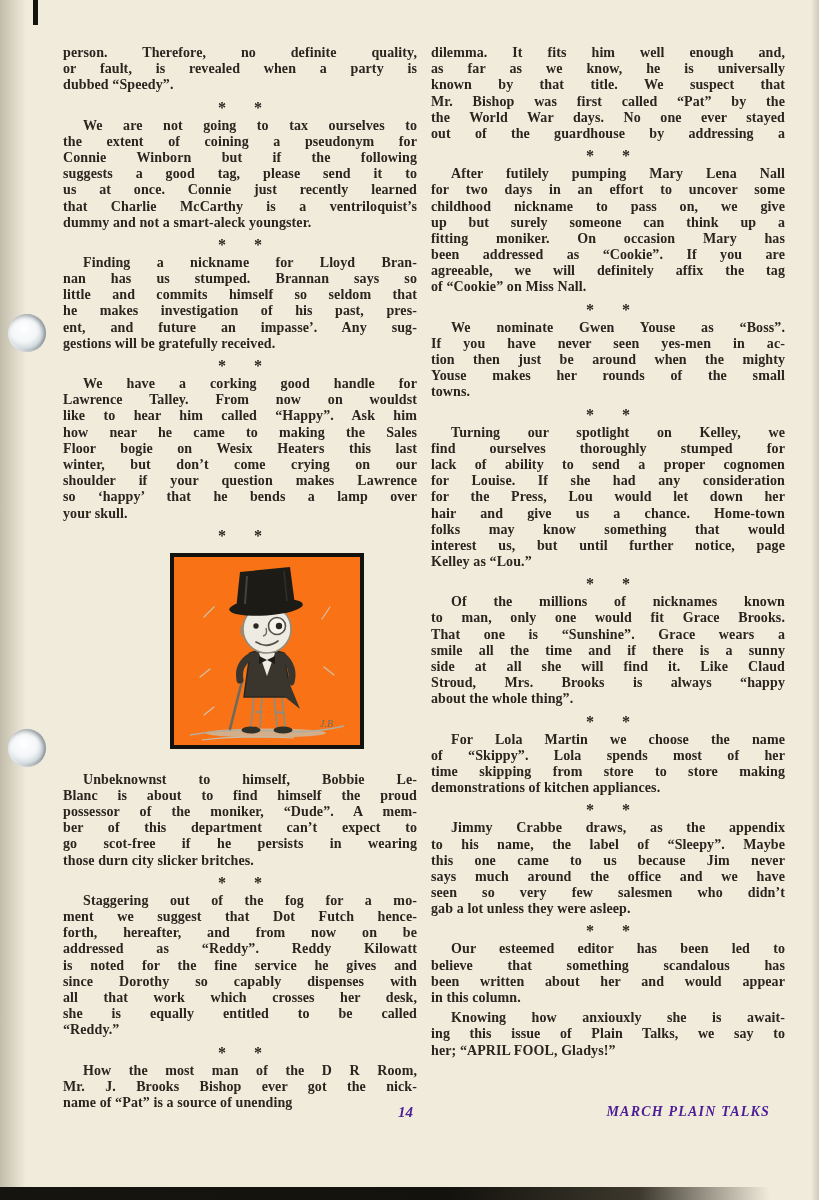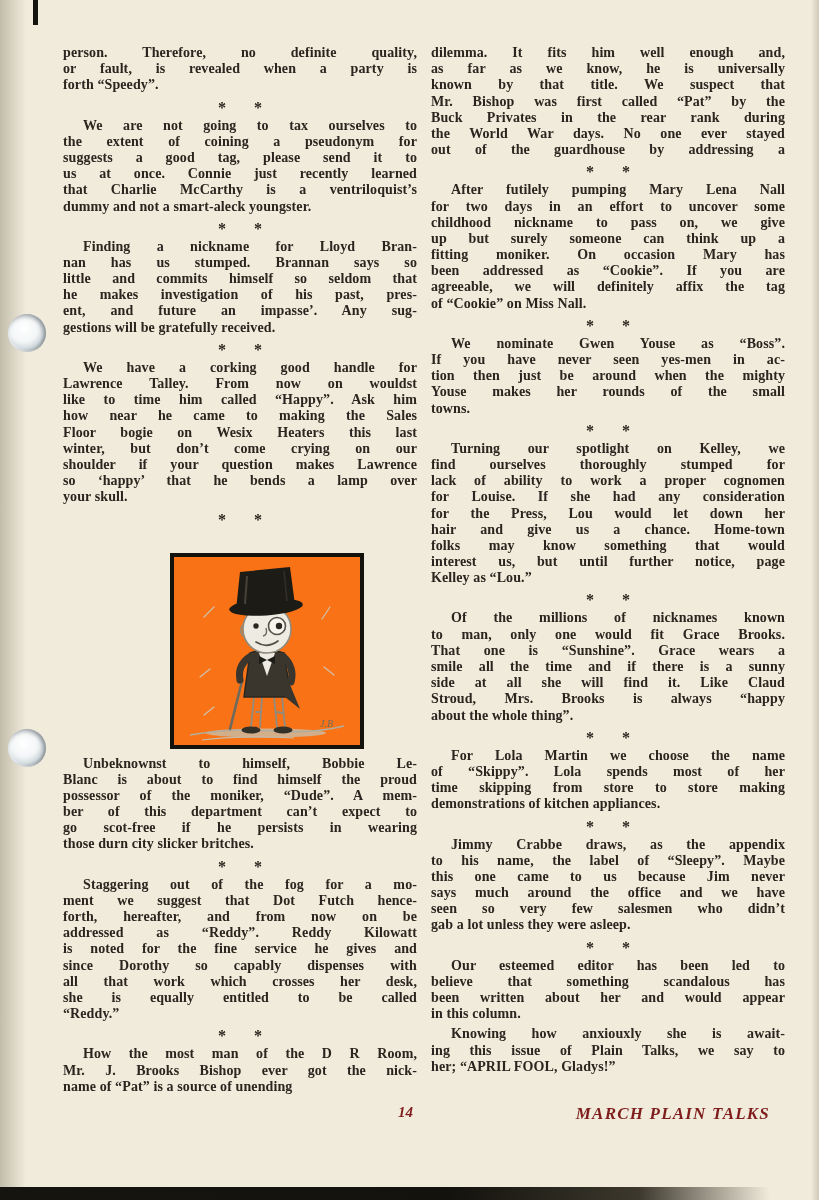--- a/index.html
+++ b/index.html
@@ -35,64 +35,65 @@
   .line.indent{text-indent:20px}
   .sep{height:14px;margin:5px 0;text-align:center}
   .sep span{display:inline-block;margin:0 14px;font-size:16px;line-height:14px;
     font-weight:700;transform:translateY(2px)}
   .illustration-slot{height:225px}
 
   .illustration{position:absolute;left:170px;top:553px;width:186px;height:188px;
     border:4px solid #14120d;background:#f97316;box-sizing:content-box}
   .illustration svg{display:block}
 
-  .footer{position:absolute;top:1104px;left:0;width:100%;height:26px;color:#7f1d1d}
+  .footer{position:absolute;top:1104px;left:0;width:100%;height:26px;color:#4c1d95}
   .page-number{position:absolute;left:398px;top:0;font-style:italic;font-size:15px;font-weight:700}
-  .journal{position:absolute;right:49px;top:0;font-style:italic;font-size:17px;
+  .journal{position:absolute;right:49px;top:0;font-style:italic;font-size:14px;
     font-weight:700;letter-spacing:1.2px}
 </style>
 </head>
 <body>
 
 <div class="edge-left"></div>
 <div class="edge-right"></div>
 <div class="bottom-band"></div>
 <div class="corner-mark"></div>
 <div class="hole hole-1"></div>
 <div class="hole hole-2"></div>
 
 <div class="column col-left">
     <div class="para">
       <div class="line">person. Therefore, no definite quality,</div>
       <div class="line">or fault, is revealed when a party is</div>
-      <div class="line last">forth “Speedy”.</div>
+      <div class="line last">dubbed “Speedy”.</div>
     </div>
     <div class="sep"><span>*</span><span>*</span></div>
     <div class="para">
       <div class="line indent">We are not going to tax ourselves to</div>
       <div class="line">the extent of coining a pseudonym for</div>
+      <div class="line">Connie Winborn but if the following</div>
       <div class="line">suggests a good tag, please send it to</div>
       <div class="line">us at once. Connie just recently learned</div>
       <div class="line">that Charlie McCarthy is a ventriloquist’s</div>
       <div class="line last">dummy and not a smart-aleck youngster.</div>
     </div>
     <div class="sep"><span>*</span><span>*</span></div>
     <div class="para">
       <div class="line indent">Finding a nickname for Lloyd Bran-</div>
       <div class="line">nan has us stumped. Brannan says so</div>
       <div class="line">little and commits himself so seldom that</div>
       <div class="line">he makes investigation of his past, pres-</div>
       <div class="line">ent, and future an impasse’. Any sug-</div>
       <div class="line last">gestions will be gratefully received.</div>
     </div>
     <div class="sep"><span>*</span><span>*</span></div>
     <div class="para">
       <div class="line indent">We have a corking good handle for</div>
       <div class="line">Lawrence Talley. From now on wouldst</div>
-      <div class="line">like to time him called “Happy”. Ask him</div>
+      <div class="line">like to hear him called “Happy”. Ask him</div>
       <div class="line">how near he came to making the Sales</div>
       <div class="line">Floor bogie on Wesix Heaters this last</div>
       <div class="line">winter, but don’t come crying on our</div>
       <div class="line">shoulder if your question makes Lawrence</div>
       <div class="line">so ‘happy’ that he bends a lamp over</div>
       <div class="line last">your skull.</div>
     </div>
     <div class="sep"><span>*</span><span>*</span></div>
     <div class="illustration-slot"></div>
     <div class="para">
@@ -121,21 +122,20 @@
       <div class="line">Mr. J. Brooks Bishop ever got the nick-</div>
       <div class="line last">name of “Pat” is a source of unending</div>
     </div>
   </div>
 <div class="column col-right">
     <div class="para">
       <div class="line">dilemma. It fits him well enough and,</div>
       <div class="line">as far as we know, he is universally</div>
       <div class="line">known by that title. We suspect that</div>
       <div class="line">Mr. Bishop was first called “Pat” by the</div>
-      <div class="line">Buck Privates in the rear rank during</div>
       <div class="line">the World War days. No one ever stayed</div>
       <div class="line">out of the guardhouse by addressing a</div>
     </div>
     <div class="sep"><span>*</span><span>*</span></div>
     <div class="para">
       <div class="line indent">After futilely pumping Mary Lena Nall</div>
       <div class="line">for two days in an effort to uncover some</div>
       <div class="line">childhood nickname to pass on, we give</div>
       <div class="line">up but surely someone can think up a</div>
       <div class="line">fitting moniker. On occasion Mary has</div>
@@ -148,21 +148,21 @@
       <div class="line indent">We nominate Gwen Youse as “Boss”.</div>
       <div class="line">If you have never seen yes-men in ac-</div>
       <div class="line">tion then just be around when the mighty</div>
       <div class="line">Youse makes her rounds of the small</div>
       <div class="line last">towns.</div>
     </div>
     <div class="sep"><span>*</span><span>*</span></div>
     <div class="para">
       <div class="line indent">Turning our spotlight on Kelley, we</div>
       <div class="line">find ourselves thoroughly stumped for</div>
-      <div class="line">lack of ability to work a proper cognomen</div>
+      <div class="line">lack of ability to send a proper cognomen</div>
       <div class="line">for Louise. If she had any consideration</div>
       <div class="line">for the Press, Lou would let down her</div>
       <div class="line">hair and give us a chance. Home-town</div>
       <div class="line">folks may know something that would</div>
       <div class="line">interest us, but until further notice, page</div>
       <div class="line last">Kelley as “Lou.”</div>
     </div>
     <div class="sep"><span>*</span><span>*</span></div>
     <div class="para">
       <div class="line indent">Of the millions of nicknames known</div>

